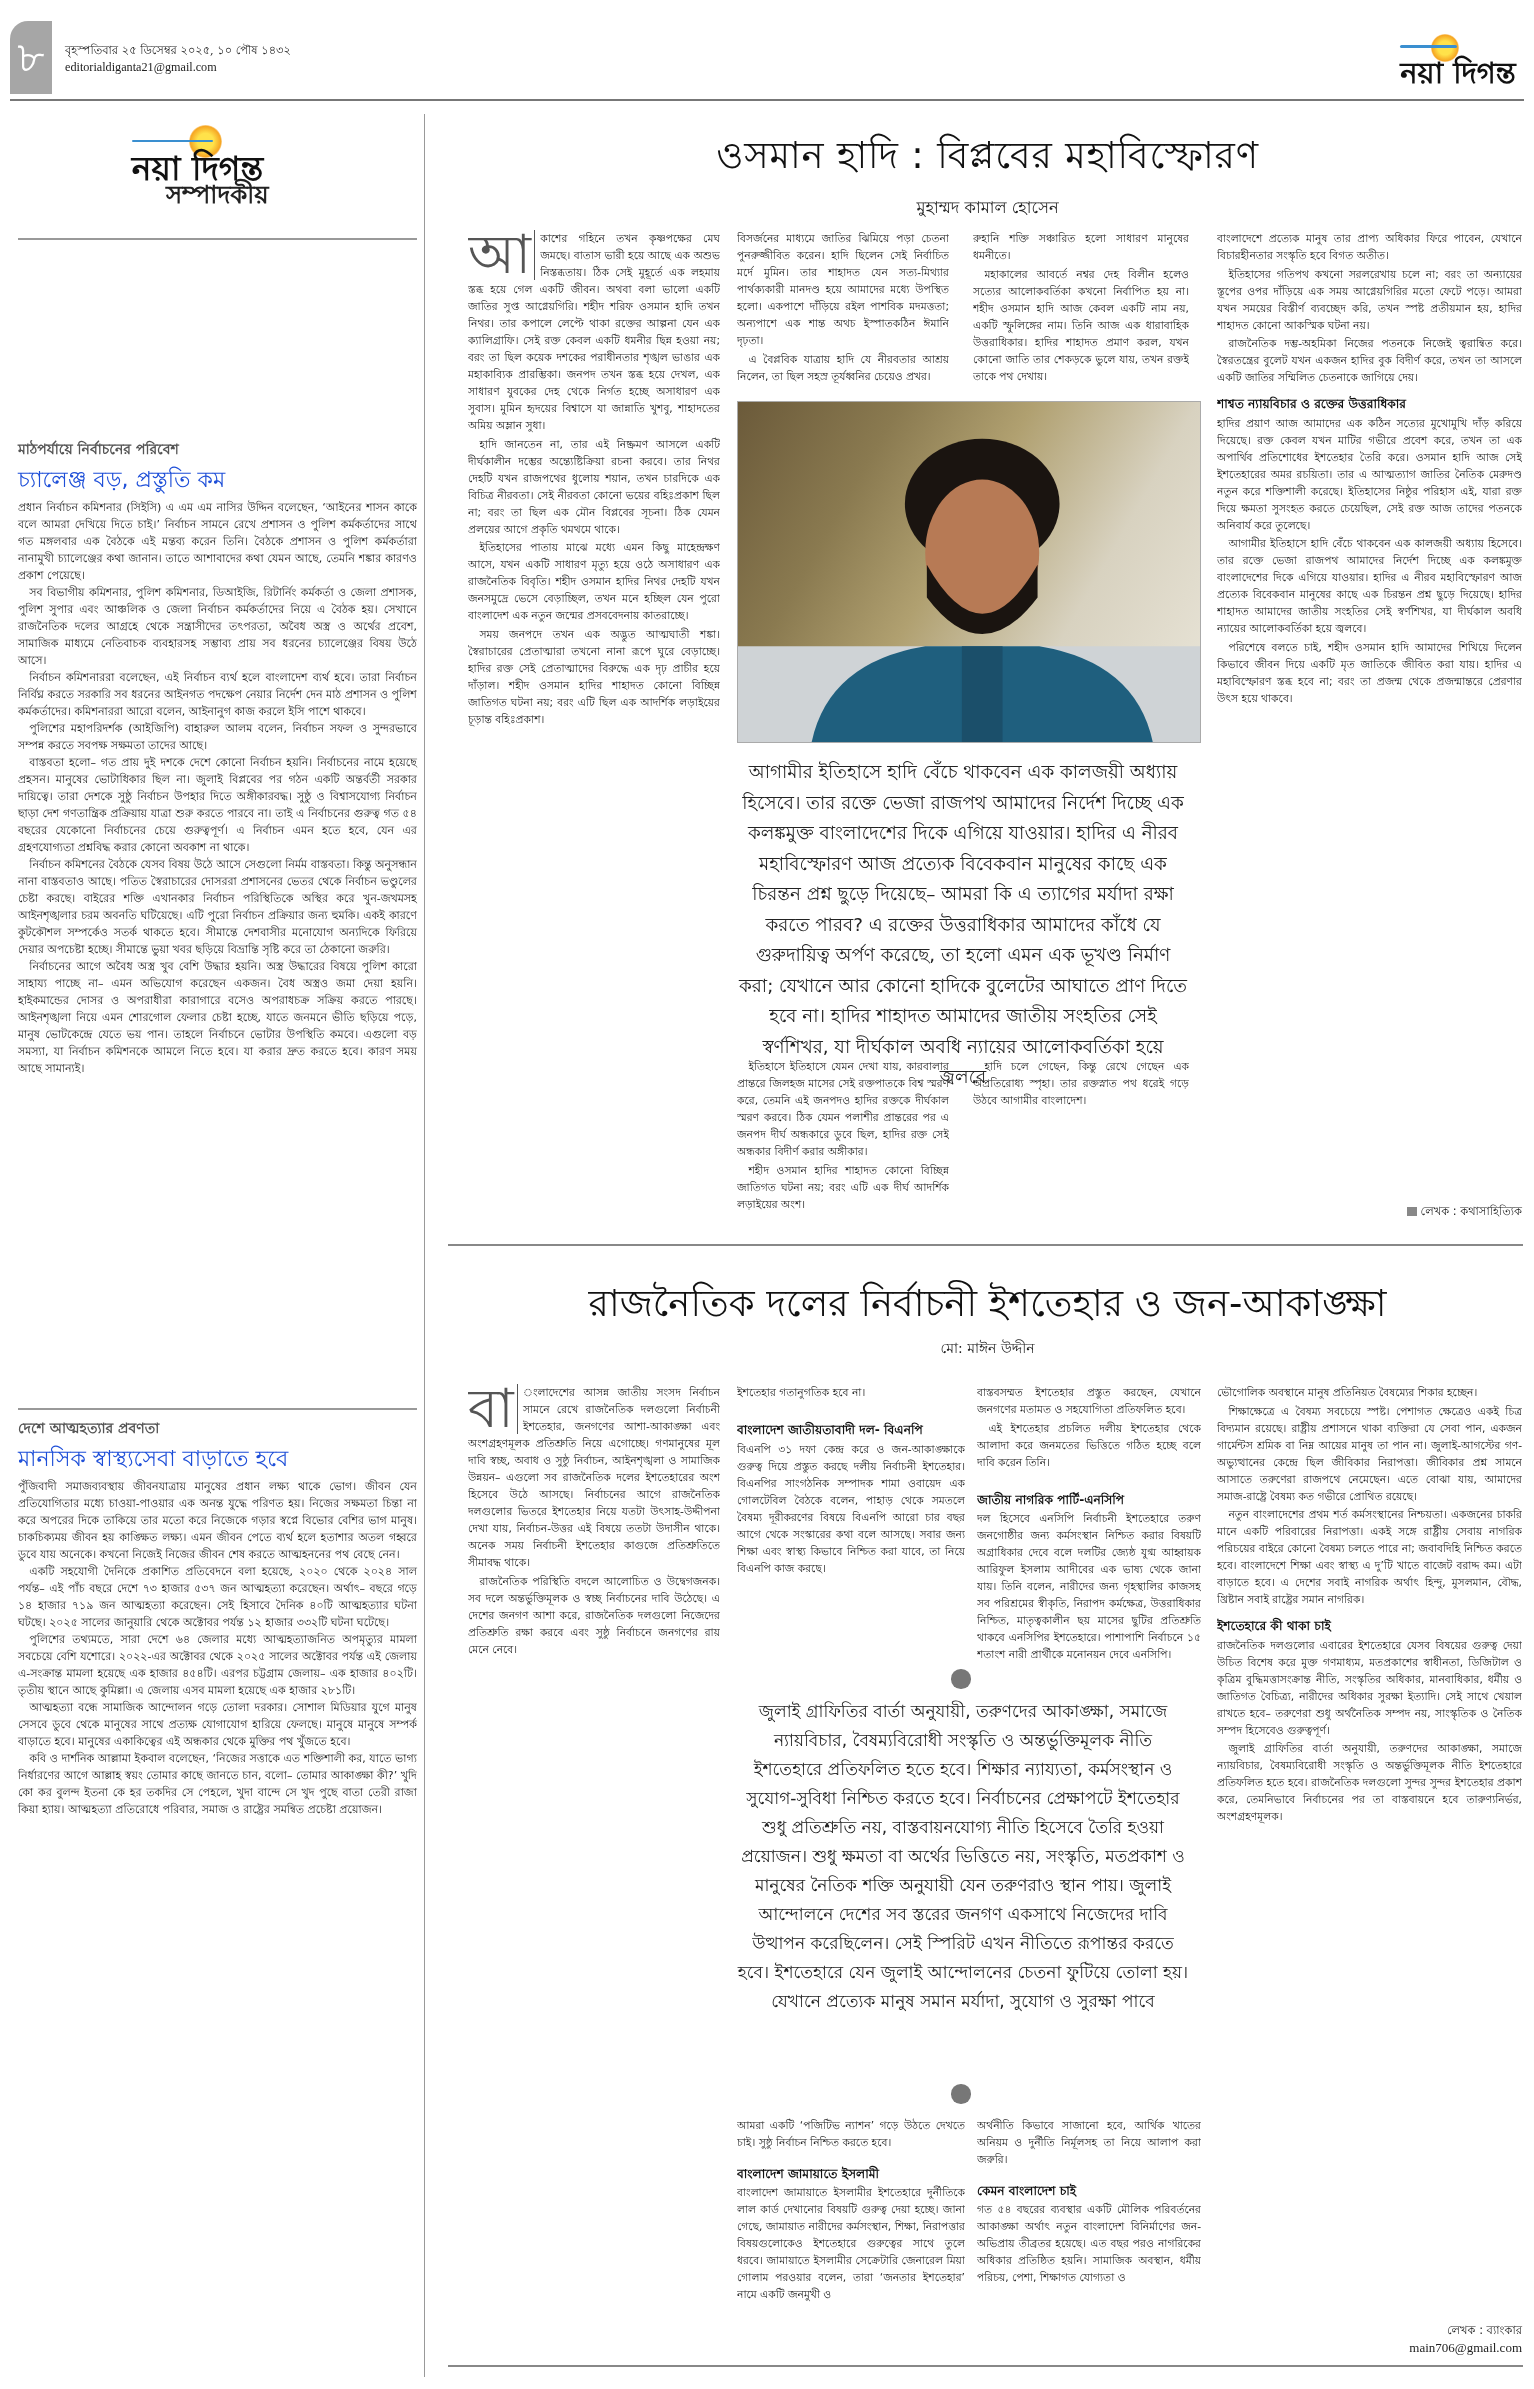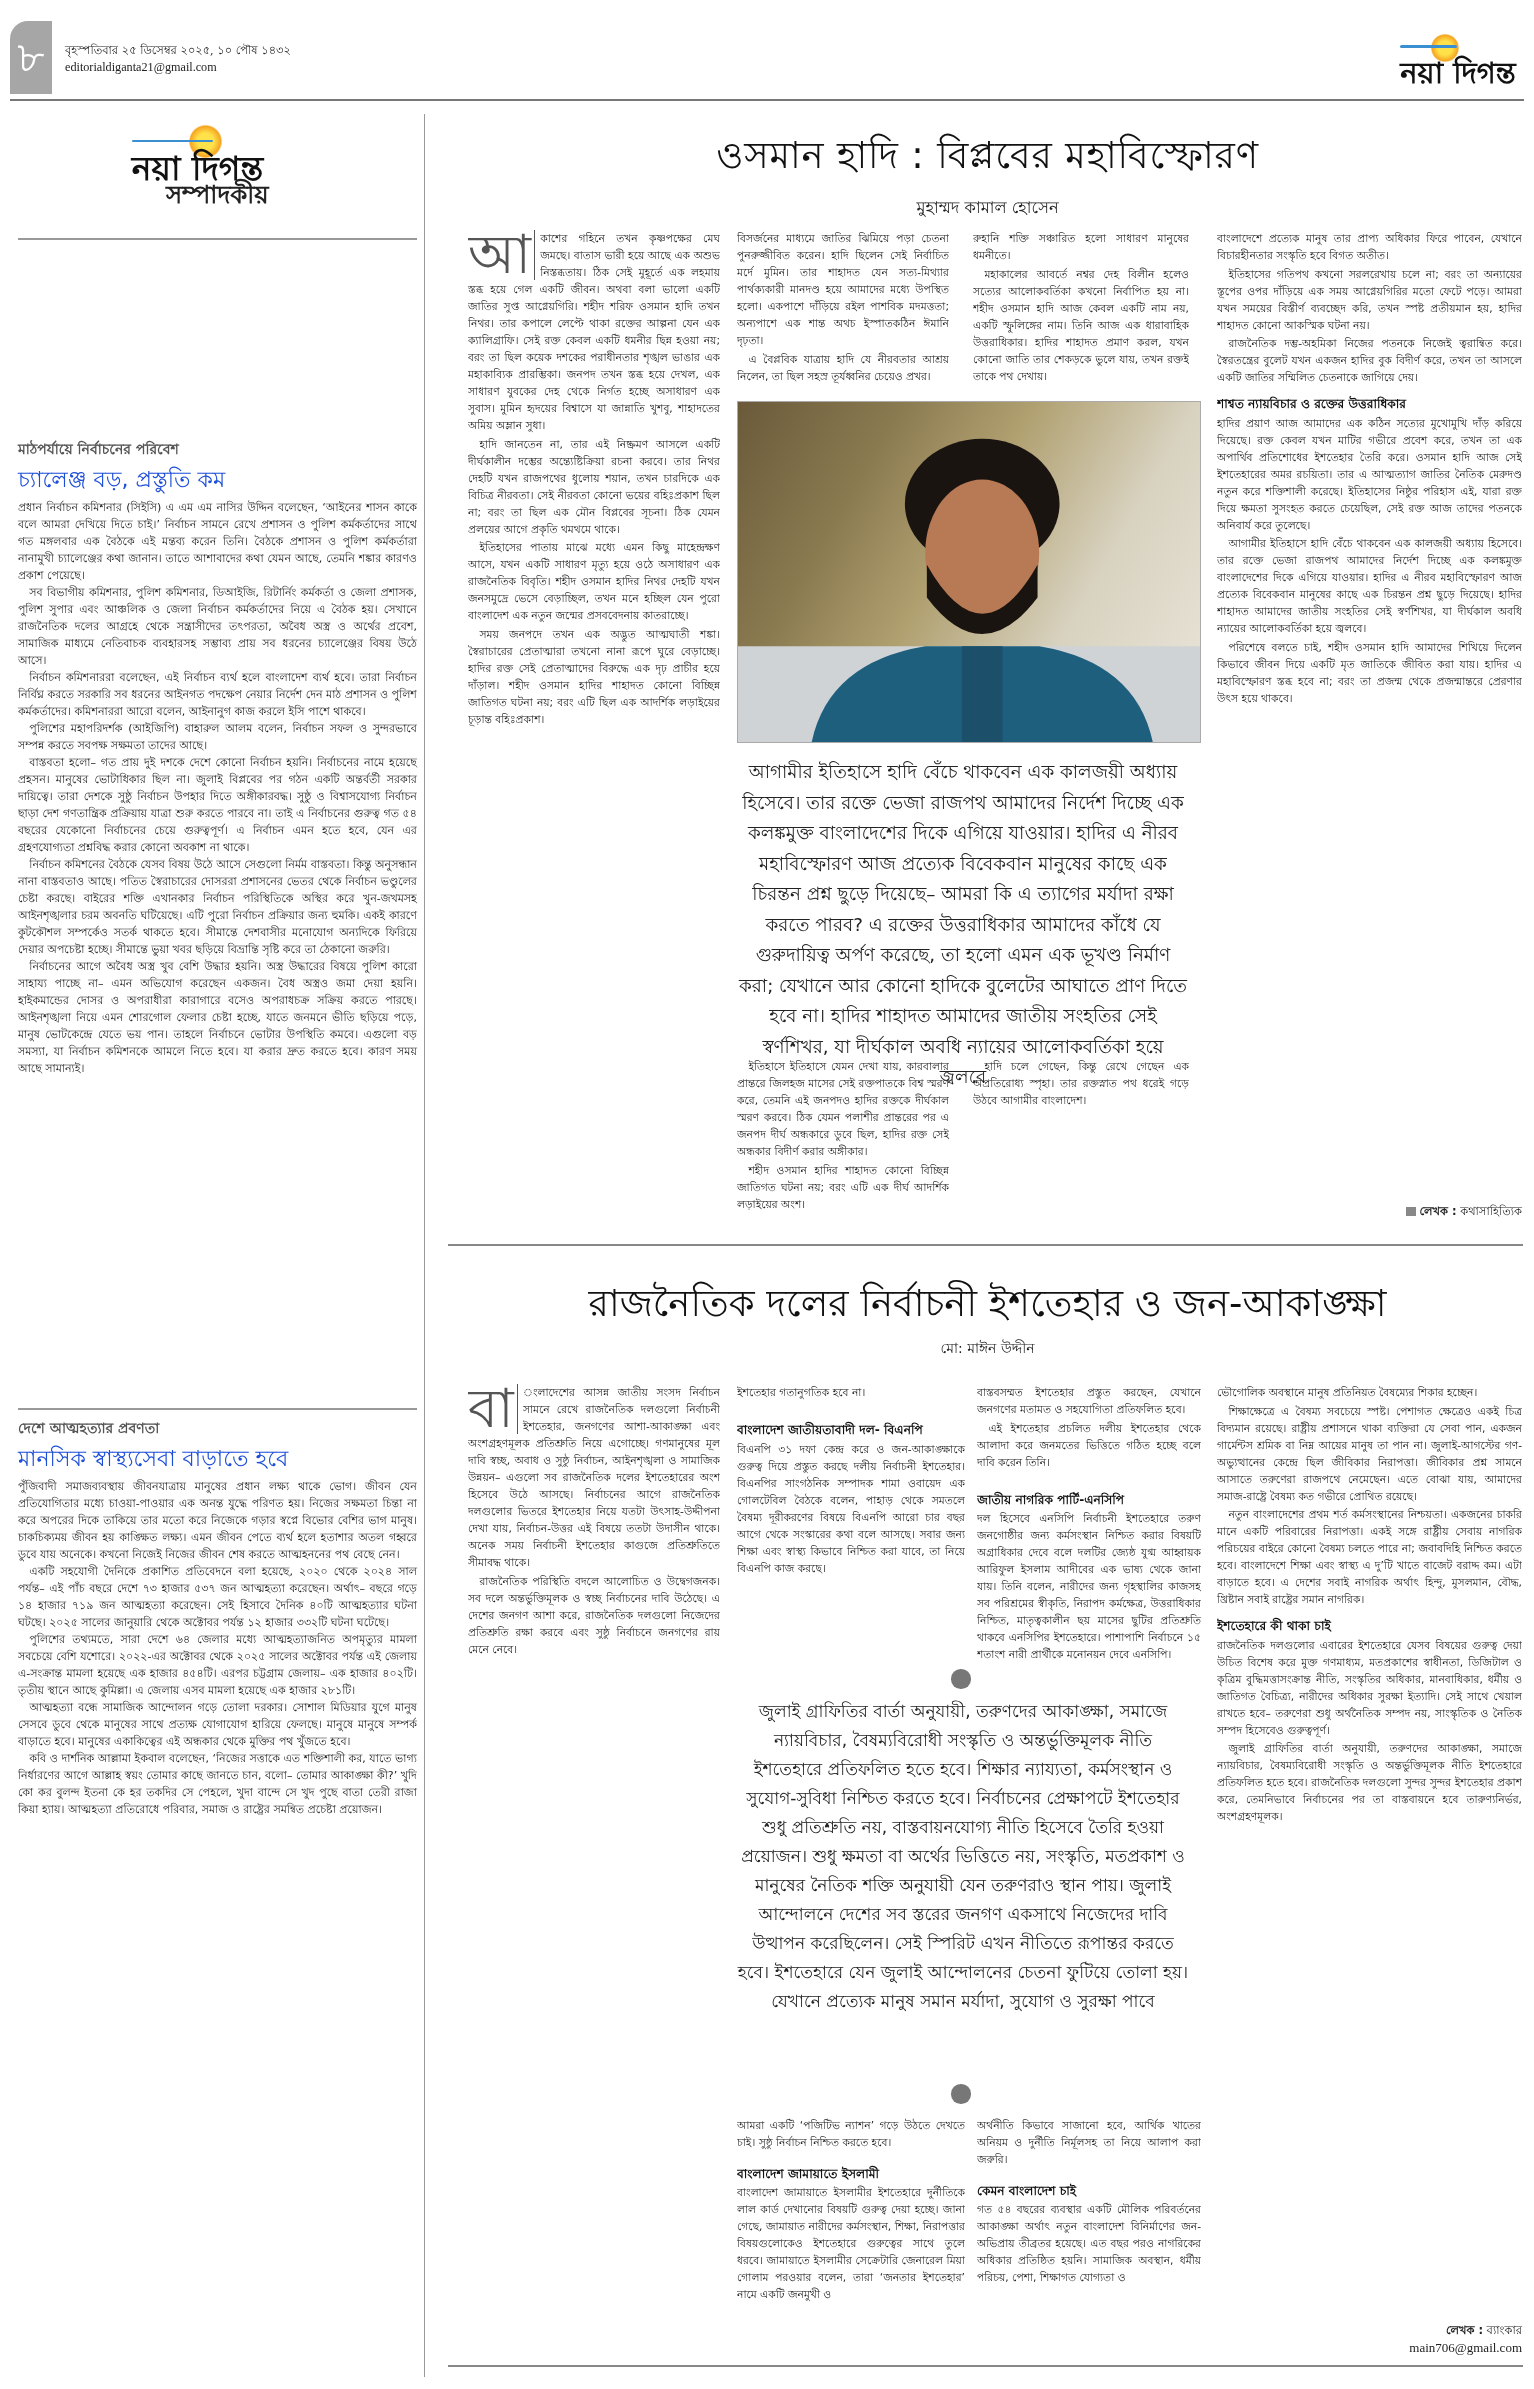--- a/index.html
+++ b/index.html
@@ -23,21 +23,21 @@
   .ed-body p { text-indent: 11.4px; }
   
   .col { position: absolute; font-size: 10.7px; line-height: 17px; text-align: justify; color: #222; }
   .col p { text-indent: 11.4px; margin-bottom: 1.6px; }
   .col h4 { font-size: 12.2px; font-weight: bold; margin: 9.8px 0 1.6px; color: #111; }
   .headline { position: absolute; text-align: center; color: #111; font-family: "DejaVu Sans", sans-serif; }
   .byline { position: absolute; text-align: center; color: #222; font-size: 16.3px; }
   .dropcap { float: left; font-size: 54px; line-height: 50px; margin-right: 4.9px; color: #555; border-right: 1.6px solid #555; padding-right: 3.3px; font-family: "DejaVu Serif", serif; }
   .pull { position: absolute; text-align: center; font-size: 18.3px; line-height: 30.5px; color: #222; }
   .sig { text-align: right; font-size: 11.4px; }
-  .sig b { font-weight: bold; }
+  .sig b { font-weight: normal; }
   .rule { position: absolute; background: #888; height: 1.6px; }
   #photo { left: 737px; top: 401px; width: 464px; height: 342px; border: 0.8px solid #aaa; overflow: hidden; background: linear-gradient(120deg, #6b5a3a 0%, #8a7a50 25%, #b0a070 45%, #d8d2c0 70%, #eae6da 100%); }
   .endmark { display: inline-block; width: 9.8px; height: 9.8px; background: #888; vertical-align: middle; }
 </style>
 </head>
 <body>
 
 <div class="abs" id="page-num">৮</div>
 <div class="abs" id="hdr-date">বৃহস্পতিবার ২৫ ডিসেম্বর ২০২৫, ১০ পৌষ ১৪৩২</div>
 <div class="abs" id="hdr-email">editorialdiganta21@gmail.com</div>

